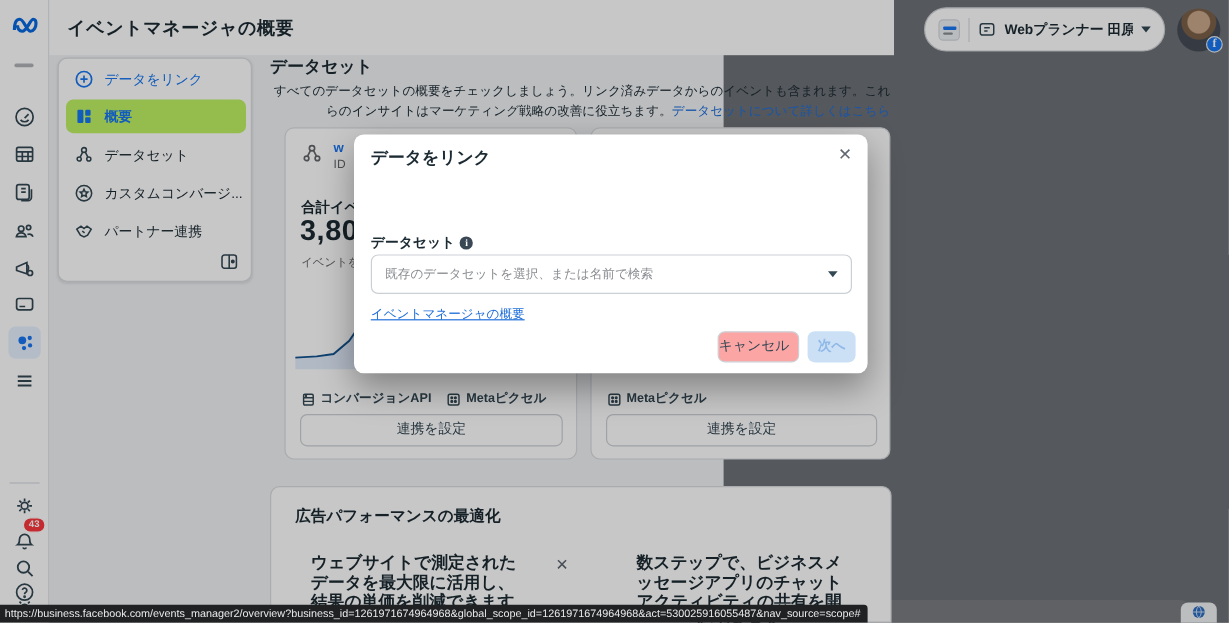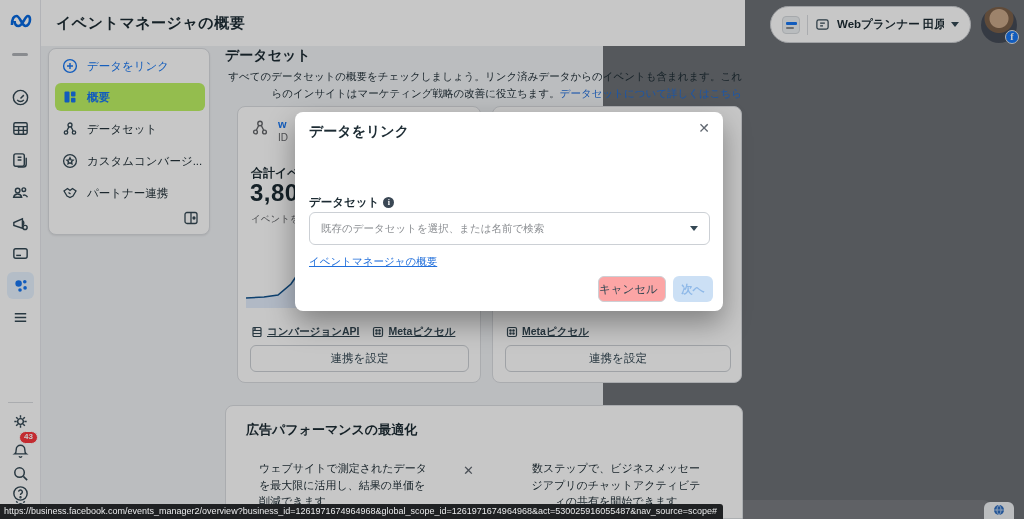--- a/index.html
+++ b/index.html
@@ -39,29 +39,29 @@
 .card1 { left:237px; width:244px; }
 .card2 { left:492px; width:250px; }
 .ds-ic { position:absolute; left:13px; top:12px; width:18px; height:18px; color:#65676b; }
 .ds-name { position:absolute; left:40px; top:11px; font-size:11px; font-weight:bold; color:#1877f2; }
 .ds-id { position:absolute; left:40px; top:25px; font-size:10px; color:#65676b;text-align:right; }
 .tot-label { position:absolute; left:13px; top:58px; font-size:12px; font-weight:bold; }
 .tot-value { position:absolute; left:12px; top:72px; font-size:24px; font-weight:bold; letter-spacing:.5px; }
 .ev-note { position:absolute; left:13px; top:106px; font-size:9.5px; color:#65676b; }
 .spark { position:absolute; left:8px; top:155px; width:225px; height:46px; }
 .src-row { position:absolute; left:13px; top:218px; display:flex; gap:13px; align-items:center; }
-.src { display:flex; gap:4px; align-items:center; font-size:10.5px; font-weight:600; color:#344854;text-decoration:underline; }
+.src { display:flex; gap:4px; align-items:flex-end; font-size:10.5px; font-weight:600; color:#344854; }
 .src svg { width:12px; height:12px; color:#344854; }
 .setup-btn { position:absolute; left:12px; top:238px; height:27px; background:#fff; border:1px solid #ccd0d5; border-radius:6px; font-size:11.5px; color:#344854; text-align:center; line-height:25px; cursor:pointer; }
 .card1 .setup-btn { width:219px; }
 .card2 .setup-btn { width:226px; left:12px; }
 
 .opt-card { position:absolute; left:225px; top:405px; width:518px; height:114px; background:#fff; border:1px solid #dadde1; border-radius:8px 8px 0 0; }
 .opt-title { position:absolute; left:20px; top:15px; font-size:13px; font-weight:bold; }
-.promo { position:absolute; top:54px; width:176px; font-size:11px; font-weight:400; line-height:16.5px; color:#1c2b33; }
+.promo { position:absolute; top:54px; width:176px; font-size:14px; font-weight:700; line-height:16.5px; color:#1c2b33; }
 .promo-left { left:33px; }
 .promo-right { left:302px;text-align:center; }
 .promo-x { position:absolute; left:237px; top:58px; font-size:13px; color:#606770; cursor:pointer; line-height:13px; }
 
 
 .pill { position:absolute; left:770px; top:6px; width:201px; height:37px; background:#fff; border:1px solid #ced0d4; border-radius:19px; display:flex; align-items:center; gap:7px; padding:0 11px; z-index:2; }
 .pill .mini-logo { width:18px; height:18px; border-radius:4px; background:#eef1f4; border:1px solid #d5d9dd; position:relative; flex:0 0 18px; }
 .pill .mini-logo i { position:absolute; left:3px; top:5px; width:11px; height:3px; background:#1877f2; border-radius:1px; }
 .pill .mini-logo em { position:absolute; left:3px; top:10px; width:8px; height:2px; background:#8a8d91; border-radius:1px; }
 .pill .divider { width:1px; height:20px; background:#dadde1; flex:0 0 1px; }

